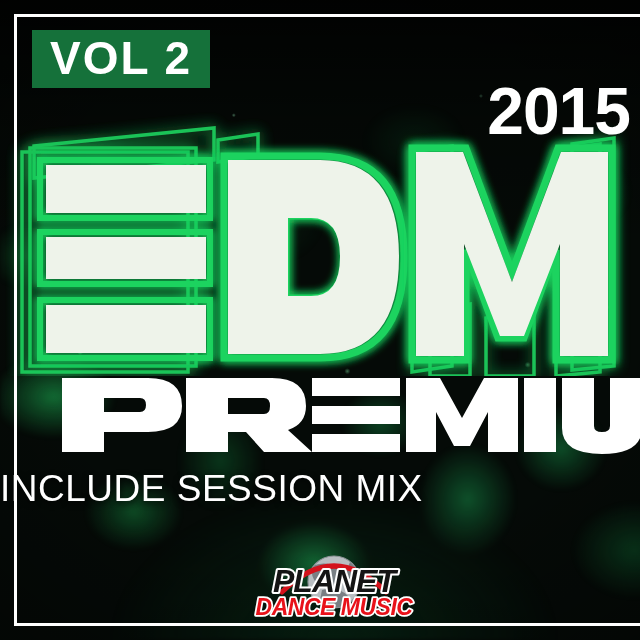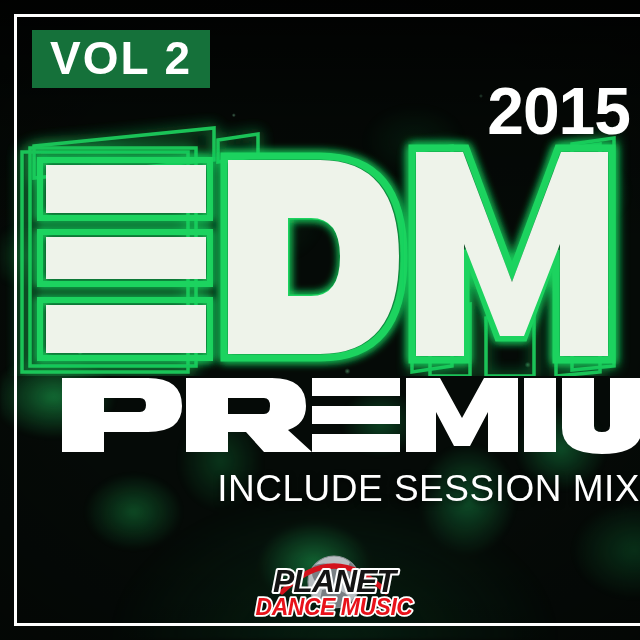--- a/index.html
+++ b/index.html
@@ -127,21 +127,21 @@
     z-index: 19;
   }
   .premium svg { display: block; }
 
   
   .tagline {
     position: absolute;
     left: 0;
     top: 468px;
     width: 640px;
-    text-align: right;
+    text-align: left;
     z-index: 19;
     color: #ffffff;
     font-family: "Liberation Sans", sans-serif;
     font-size: 37px;
     font-weight: 500;
     letter-spacing: 0.5px;
     white-space: nowrap;
     text-shadow: 0 2px 6px rgba(0,0,0,.75);
   }
 

